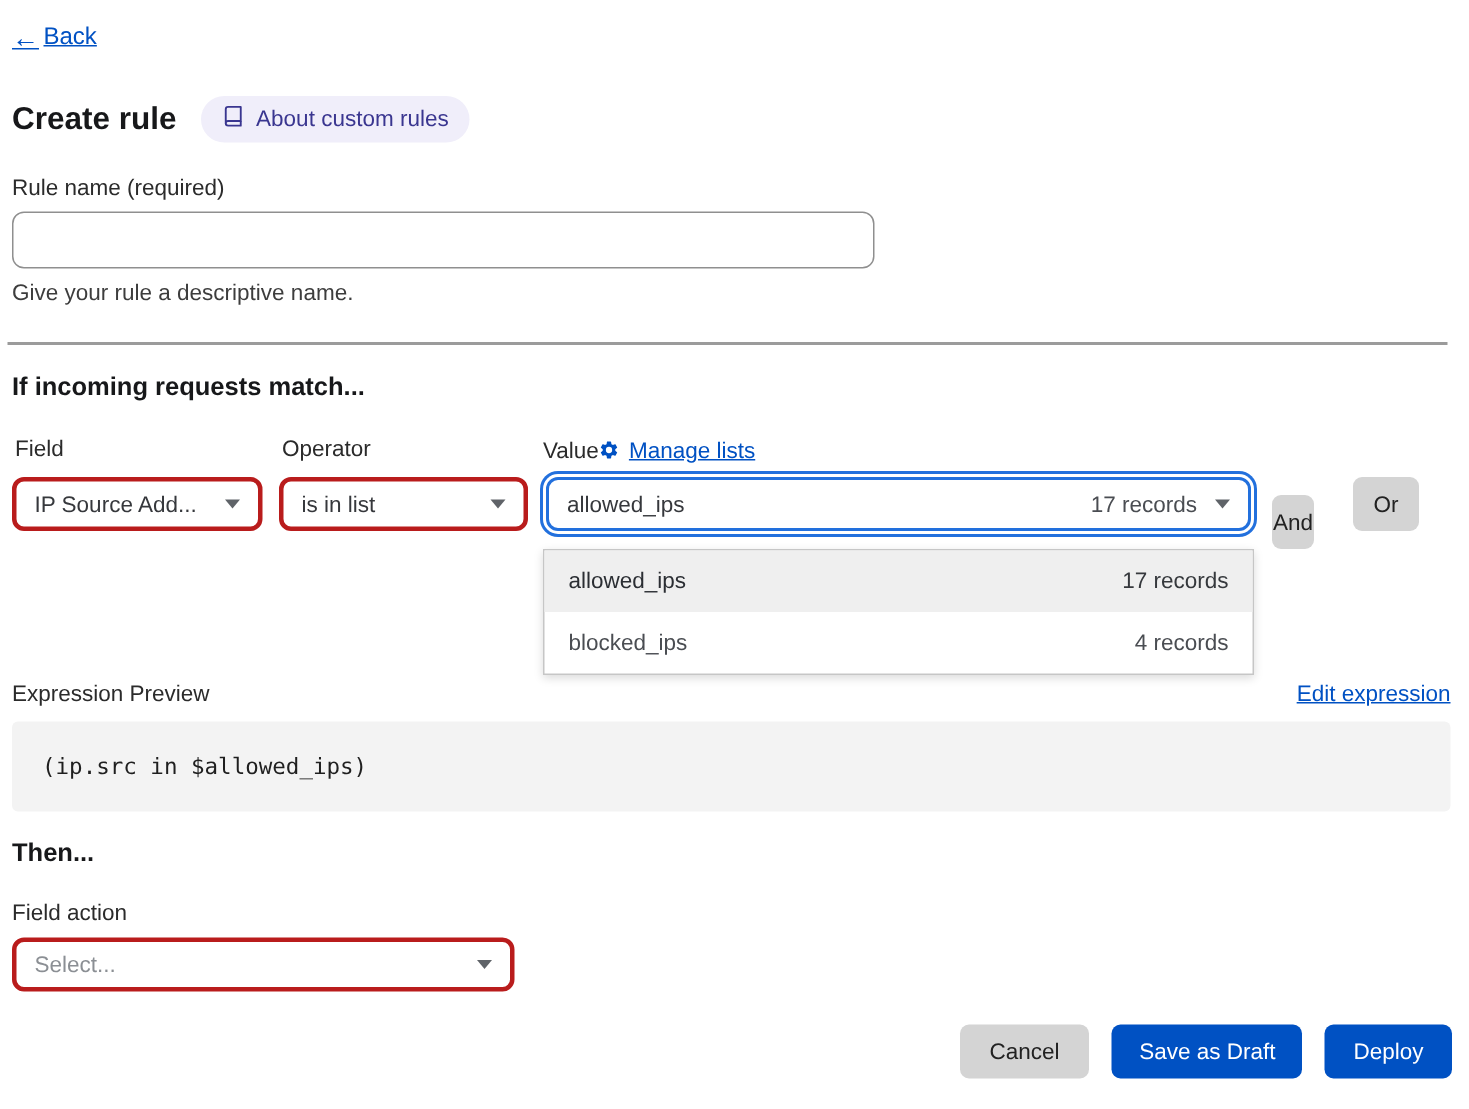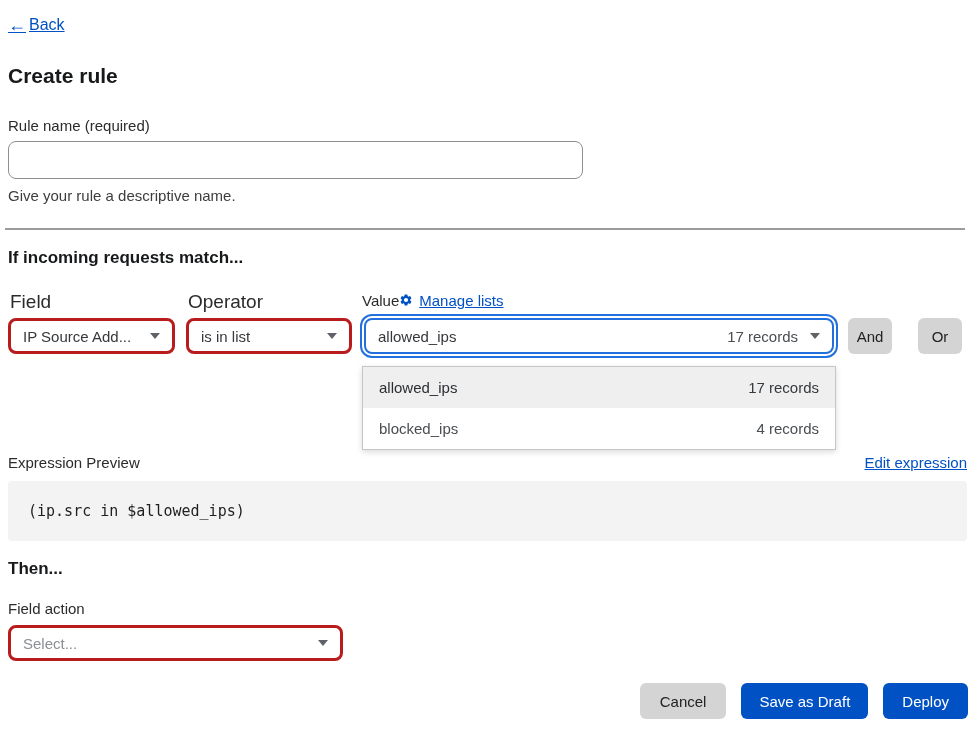--- a/index.html
+++ b/index.html
@@ -41,21 +41,21 @@
 
   .section-heading{position:absolute;left:8px;font-size:17px;font-weight:bold;color:#17181a;}
   .match-heading{top:248px;}
   .then-heading{top:559px;}
 
   .cond-row{position:absolute;left:8px;top:291px;display:flex;align-items:flex-start;}
   .col{display:flex;flex-direction:column;}
   .col-field{width:167px;margin-right:11px;}
   .col-operator{width:166px;margin-right:8px;}
   .col-value{width:478px;position:relative;}
-  .col-label{font-size:19px;color:#2b2b2b;height:18px;margin-bottom:9px;padding-left:2px;}
+  .col-label{font-size:15px;color:#2b2b2b;height:18px;margin-bottom:9px;padding-left:2px;}
   .value-header{display:flex;align-items:center;height:18px;margin-bottom:9px;padding-left:2px;}
   .manage-link{display:inline-flex;align-items:center;gap:6px;font-size:15px;}
 
   .select-box{height:36px;border:3px solid #b91c1c;border-radius:8px;display:flex;align-items:center;
     padding:0 12px;font-size:15px;color:#36383c;background:#fff;cursor:pointer;}
   .select-text{flex:1;text-align:left;}
   .caret{width:0;height:0;border-left:5px solid transparent;border-right:5px solid transparent;border-top:6px solid #5f6368;flex:none;}
 
   .value-box{margin:0 4px;height:36px;border:2px solid var(--focus-blue);border-radius:8px;
     box-shadow:0 0 0 2px #fff,0 0 0 4px var(--focus-blue);display:flex;align-items:center;
@@ -83,40 +83,49 @@
 
   .action-label{position:absolute;left:8px;top:600px;}
   .action-box{position:absolute;left:8px;top:625px;width:335px;}
   .placeholder{color:#8b8f94;}
 
   .andor{display:flex;margin-left:10px;padding-top:27px;}
   .btn{height:36px;border-radius:6px;font-size:15px;border:none;font-family:inherit;cursor:pointer;
     display:inline-flex;align-items:center;justify-content:center;}
   .btn-gray{background:var(--gray-btn-bg);color:#222;}
   .btn-blue{background:var(--btn-blue);color:#fff;}
-  .btn-and{width:44px;}
+  .btn-and{width:28px;margin-top:12px;}
   .btn-or{width:44px;margin-left:26px;}
 
   .footer{position:absolute;left:8px;top:683px;width:960px;display:flex;justify-content:flex-end;gap:15px;}
   .btn-cancel{padding:0 20px;}
   .btn-draft{padding:0 18px;}
   .btn-deploy{padding:0 19px;}
 </style>
 </head>
 <body>
 
 <div class="page">
 
   <a class="back-link">
     <span class="back-arrow">←</span>
     <span>Back</span>
   </a>
 
   <div class="title-row">
     <h1 class="page-title">Create rule</h1>
+    <a class="about-badge">
+      <span class="icon">
+        <svg width="15" height="15" viewBox="0 0 24 24" fill="none" stroke="#3a3690" stroke-width="2" stroke-linejoin="round">
+          <path d="M4 19.5A2.5 2.5 0 0 1 6.5 17H20V2H6.5A2.5 2.5 0 0 0 4 4.5v15z"></path>
+          <path d="M4 19.5A2.5 2.5 0 0 0 6.5 22H20v-5"></path>
+        </svg>
+      </span>
+      <span class="label">About custom rules</span>
+    </a>
   </div>
 
   <div class="field-label rule-name-label">Rule name (required)</div>
   <input class="rule-name-input" type="text" value="" style="">
   <div class="helper-text">Give your rule a descriptive name.</div>
 
   <hr class="divider">
 
   <div class="section-heading match-heading">If incoming requests match...</div>
 

